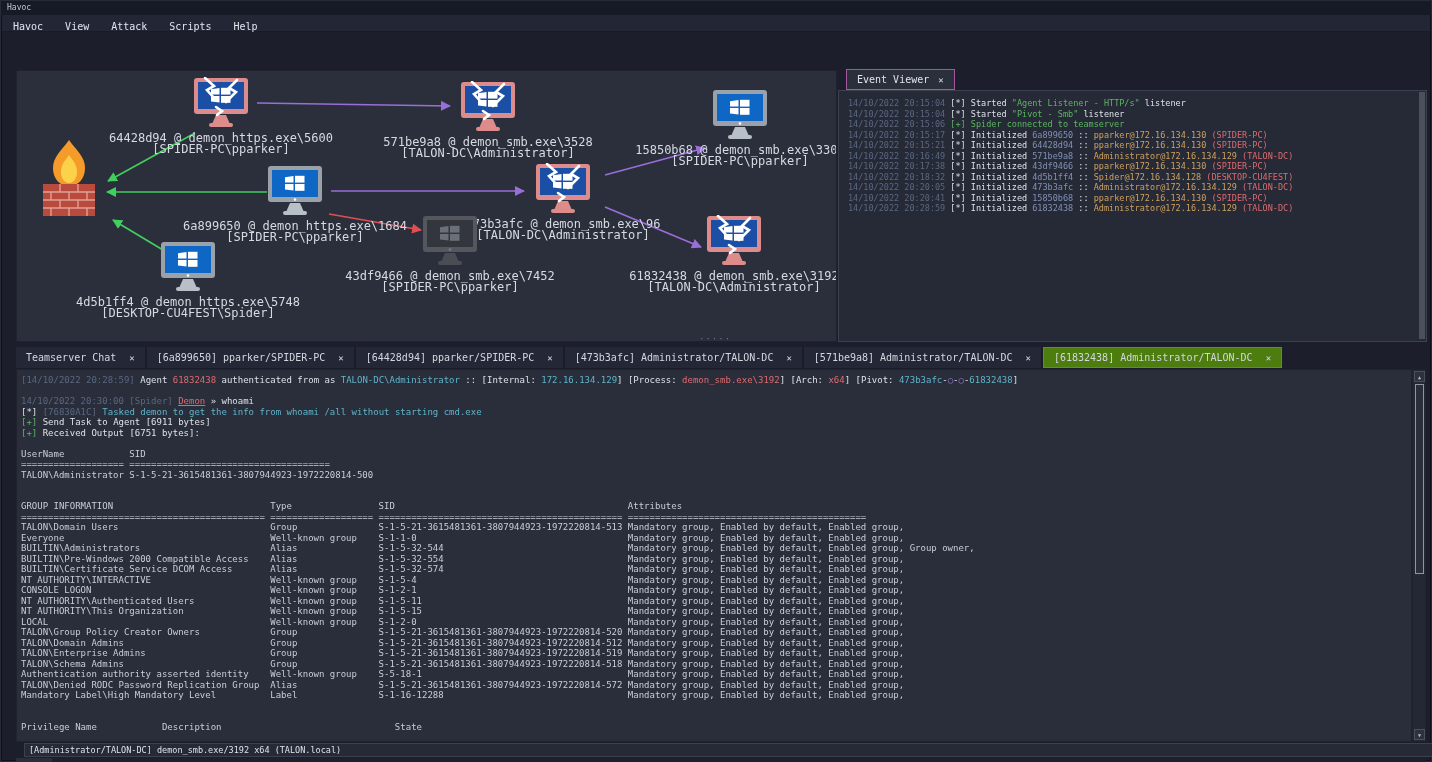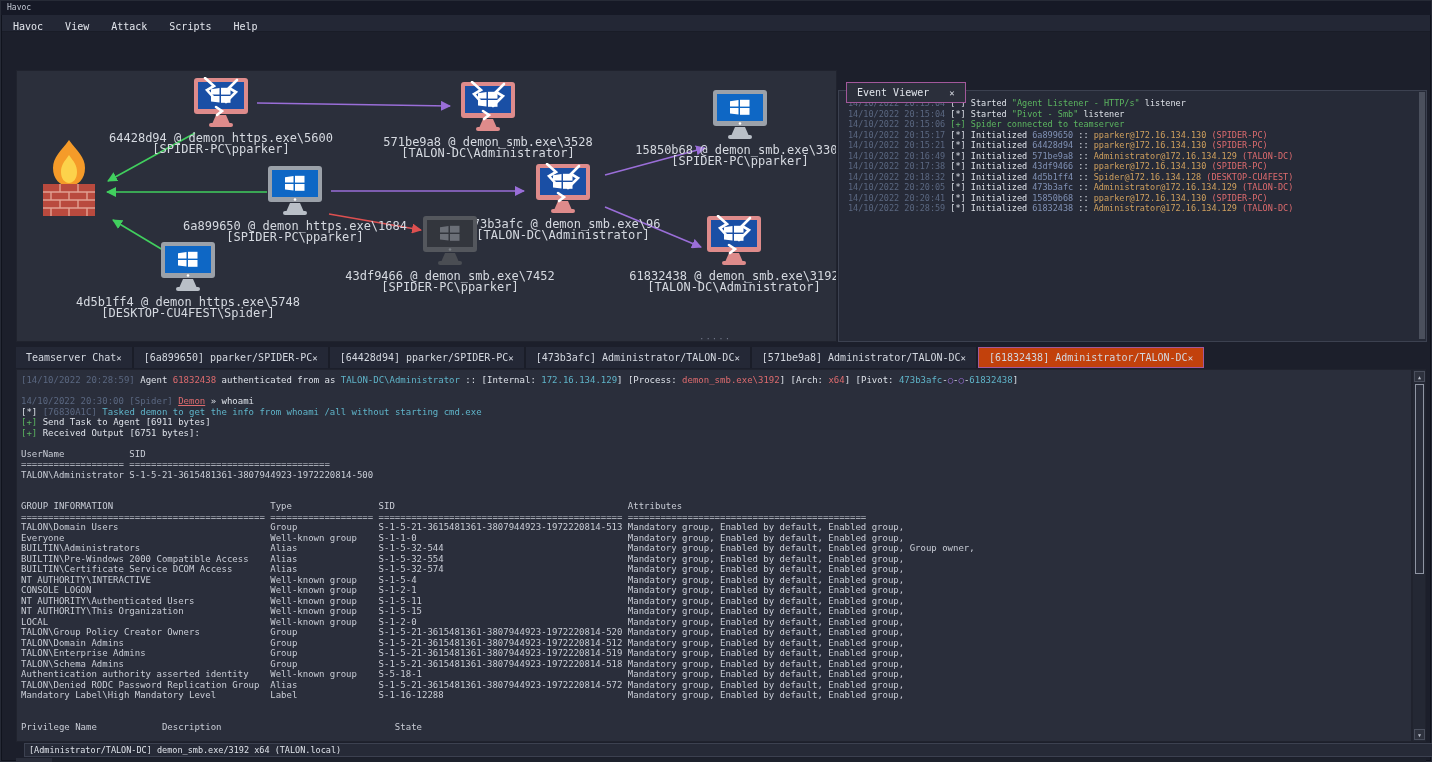--- a/index.html
+++ b/index.html
@@ -15,36 +15,36 @@
 
   
   .graph{position:absolute;left:14px;top:38px;width:821px;height:272px;background:#2b2f3b;
     border:1px solid #20232e;overflow:hidden}
   .edges{position:absolute;left:0;top:0}
   .gnode{position:absolute;width:230px;text-align:center}
   .glabel{font-size:12px;line-height:11px;color:#d6dae1;white-space:pre}
 
   
   .event-panel{position:absolute;left:836px;top:36px;width:589px;height:274px}
-  .event-tab{position:absolute;left:8px;top:14px;height:21px;background:#2b2f3b;
-    border:1px solid var(--accent,#a2589b);display:flex;align-items:center;gap:20px;
+  .event-tab{position:absolute;left:8px;top:1px;height:21px;background:#2b2f3b;
+    border:1px solid var(--accent,#a2589b);display:flex;align-items:center;gap:9px;
     padding:4px 10px;font-size:10px;color:#dfe3ea;z-index:2;cursor:default}
   .event-log{position:absolute;left:0;top:22px;right:0;bottom:0;background:#262a37;
     border:1px solid #3c4150;padding:7px 9px;font-size:8.5px;line-height:10.5px}
   .ev-scroll{position:absolute;right:2px;top:24px;width:6px;bottom:3px;background:#2e323e}
   .ev-thumb{position:absolute;left:0;top:0;width:6px;height:100%;background:#4b505d}
 
   .splitter-dots{position:absolute;left:697px;top:303px;color:#707687;font-size:9px;
     letter-spacing:1px;line-height:9px}
 
   
   .tabbar{position:absolute;left:14px;top:315px;height:21px;display:flex}
-  .stab{display:flex;align-items:center;padding:0 10px;background:#242836;
+  .stab{display:flex;align-items:center;gap:13px;padding:0 10px;background:#242836;
     border-right:2px solid #1a1d28;font-size:10px;color:#d3d7df;height:21px;cursor:default;white-space:pre}
-  .stab.active{background:#c2410c;border:1px solid var(--accent,#a2589b)}
+  .stab.active{background:#4d7c0f;border:1px solid var(--accent,#a2589b)}
   .close{font-size:9px;font-weight:bold;color:#d3d7df}
 
   
   .console{position:absolute;left:14px;top:337px;width:1396px;height:373px;background:#2a2e3b;
     border:1px solid #20232e;padding:5px 0 0 4px;font-size:9px;line-height:10.5px;overflow:hidden}
   .cline{white-space:pre}
   .c-ts{color:var(--timestamp,#5a6780)}
   .c-w{color:#dde1e8}
   .c-dim{color:#c9cdd6}
   .c-g{color:var(--log-green,#5cb660)}

